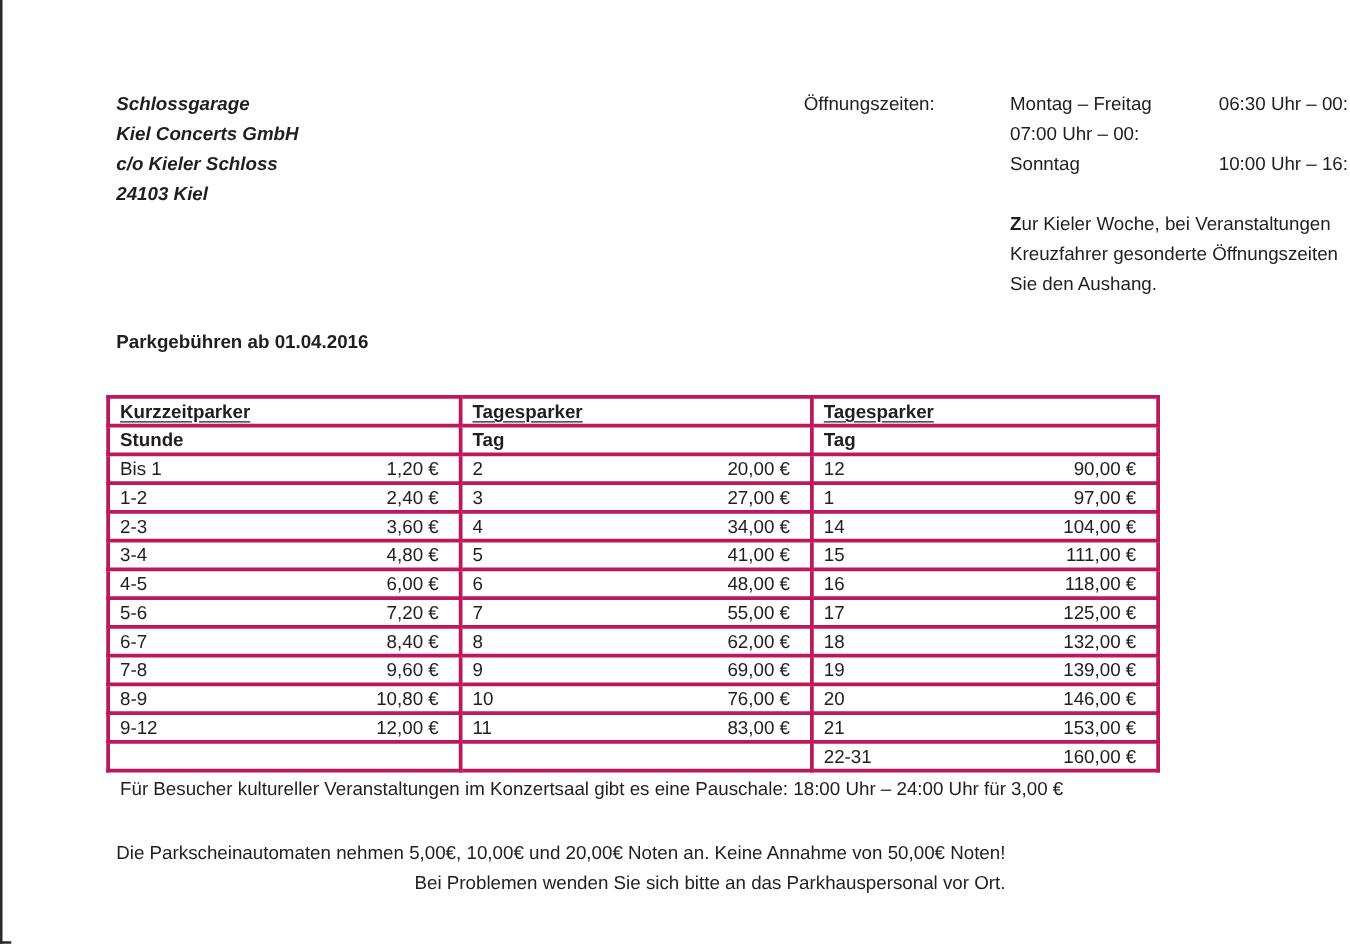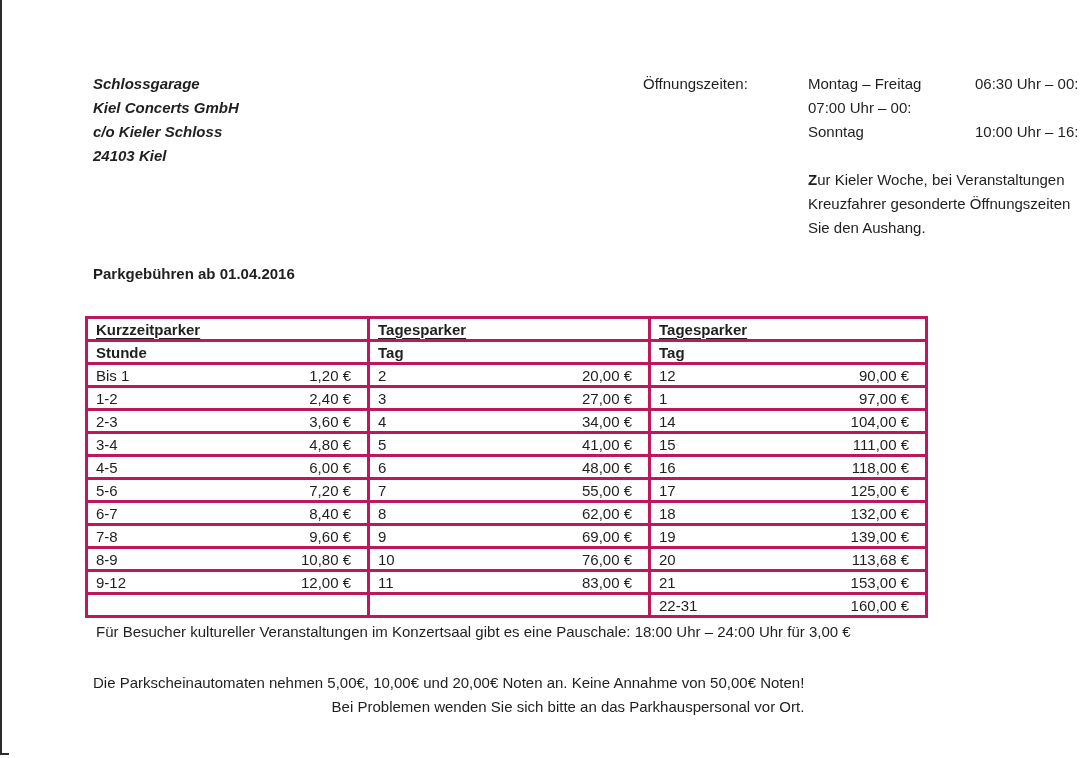--- a/index.html
+++ b/index.html
@@ -260,21 +260,21 @@
         </td>
         <td>
           <div class="cellflex">
             <span class="lbl">10</span>
             <span class="prc">76,00 €</span>
           </div>
         </td>
         <td>
           <div class="cellflex">
             <span class="lbl">20</span>
-            <span class="prc">113,68 €</span>
+            <span class="prc">146,00 €</span>
           </div>
         </td>
       </tr>
       <tr>
         <td>
           <div class="cellflex">
             <span class="lbl">9-12</span>
             <span class="prc">12,00 €</span>
           </div>
         </td>

